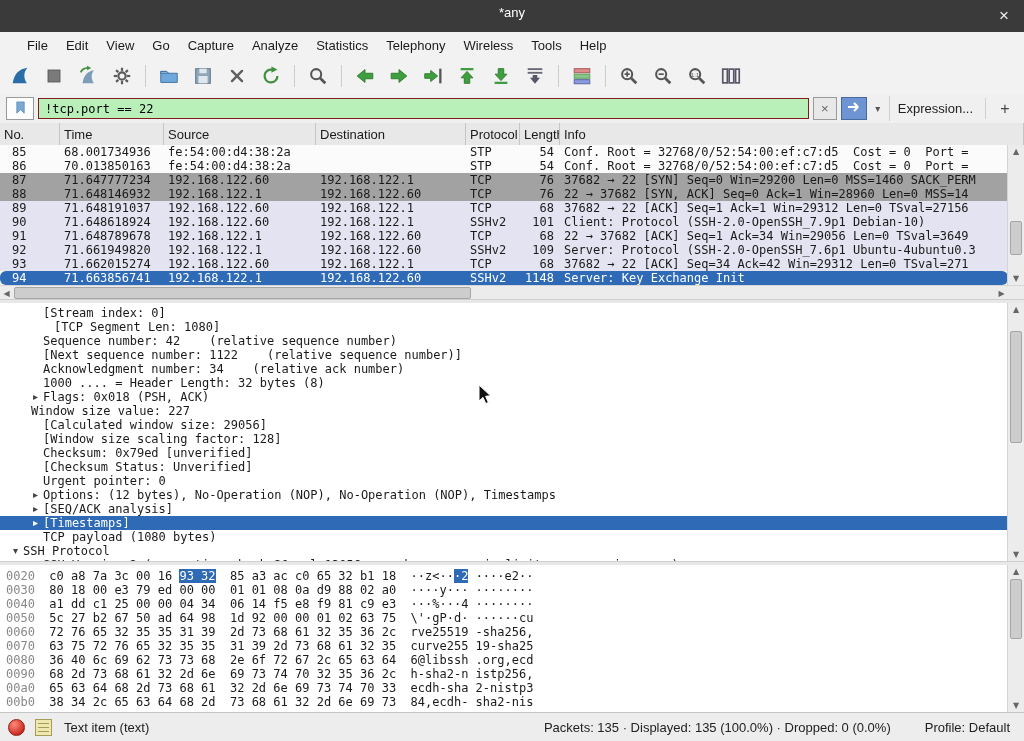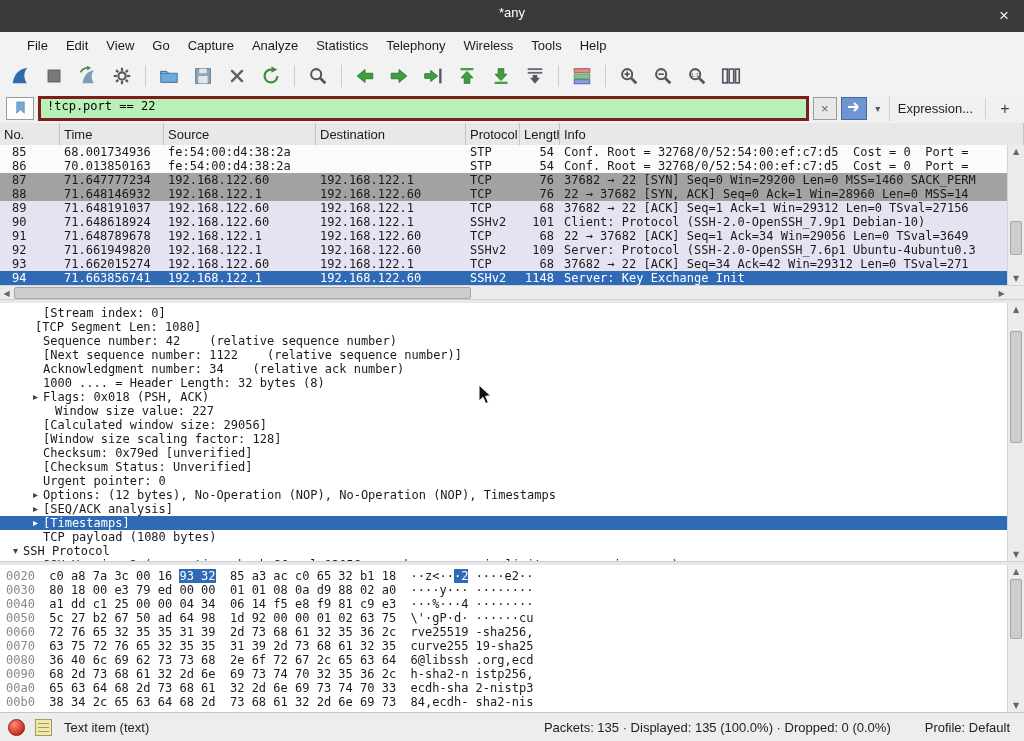--- a/index.html
+++ b/index.html
@@ -13,41 +13,41 @@
   .menubar{position:absolute;top:32px;left:0;right:0;height:26px;background:#f2f2f2;display:flex;align-items:center;padding-left:18px;}
   .menu-item{padding:4px 9px;white-space:nowrap;}
   
   .toolbar{position:absolute;top:58px;left:0;right:0;height:36px;background:#f2f2f2;border-bottom:1px solid #cfcfcf;display:flex;align-items:center;padding-left:6px;gap:6px;}
   .tbtn{width:28px;height:28px;display:flex;align-items:center;justify-content:center;border-radius:3px;}
   .tbtn span{display:flex;}
   .tsep{width:1px;height:22px;background:#cccccc;margin:0 3px;}
   
   .filterbar{position:absolute;top:94px;left:0;right:0;height:29px;background:#f0f0f0;border-bottom:1px solid #c6c6c6;display:flex;align-items:center;padding:0 6px;gap:4px;}
   .bookmark-btn{width:26px;height:21px;background:#fdfdfd;border:1px solid #9a9a9a;display:flex;align-items:center;justify-content:center;}
-  .filter-input{flex:1;height:19px;background:#b9f0b9;border:3px solid #7f1d1d;display:flex;align-items:flex-start;padding:0 6px;
+  .filter-input{flex:1;height:19px;background:#b9f0b9;border:1px solid #7f1d1d;display:flex;align-items:center;padding:0 6px;
                 font-family:"DejaVu Sans Mono",monospace;font-size:12px;color:#000;}
   .sq-btn{width:22px;height:21px;border:1px solid #9a9a9a;background:#e8e8e8;display:flex;align-items:center;justify-content:center;color:#666;font-size:13px;}
   .apply-btn{width:24px;height:21px;border:1px solid #466a9e;background:#6f94d4;display:flex;align-items:center;justify-content:center;}
   .caret-btn{width:14px;height:21px;display:flex;align-items:center;justify-content:center;color:#555;font-family:"DejaVu Sans",sans-serif;font-size:10px;}
   .expr-btn{padding:2px 8px;color:#222;white-space:nowrap;border-left:1px solid #d0d0d0;height:21px;display:flex;align-items:center;}
   .plus-btn{width:22px;height:21px;display:flex;align-items:center;justify-content:center;font-size:16px;color:#444;border-left:1px solid #d0d0d0;padding-left:8px;margin-right:2px;}
   
   .pl-grid{display:grid;grid-template-columns:60px 104px 152px 150px 54px 40px 1fr;}
   .packet-header{position:absolute;top:123px;left:0;right:0;height:22px;background:#e8e8e8;border-bottom:1px solid #b5b5b5;font-size:13px;}
   .pl-col{padding:0 4px;border-right:1px solid #c4c4c4;overflow:hidden;white-space:nowrap;display:flex;align-items:center;height:100%;}
   .packet-rows{position:absolute;top:145px;left:0;right:16px;height:140px;background:#fff;
                font-family:"DejaVu Sans Mono",monospace;font-size:12px;overflow:hidden;}
   .prow{height:14px;line-height:14px;white-space:pre;overflow:hidden;}
   .prow .c{padding:0 4px;overflow:hidden;}
   .c.no{padding-left:12px;}
   .c.len{text-align:right;padding-right:6px;}
   .prow.plain{background:#fbfbfb;}
   .prow.syn{background:#a2a2a2;}
   .prow.tcp{background:#e3e3f1;}
-  .prow.selected{background:#2e6ab5;color:#fff;}
+  .prow.selected{background:#2e6ab5;color:#fff;border-radius:6px;}
   
   .vscroll{position:absolute;right:0;width:16px;background:#ececec;border-left:1px solid #d4d4d4;}
   .sarrow{position:absolute;left:0;right:0;height:13px;display:flex;align-items:center;justify-content:center;
           font-family:"DejaVu Sans",sans-serif;font-size:8px;color:#666;}
   .vthumb{position:absolute;left:2px;right:2px;background:#cdcdcd;border:1px solid #a6a6a6;border-radius:2px;}
   .hscroll{position:absolute;top:285px;left:0;right:16px;height:14px;background:#ececec;border-top:1px solid #d6d6d6;}
   .harrow{position:absolute;top:0;bottom:0;width:13px;display:flex;align-items:center;justify-content:center;
           font-family:"DejaVu Sans",sans-serif;font-size:8px;color:#666;}
   .hthumb{position:absolute;top:1px;bottom:1px;left:14px;width:455px;background:#cdcdcd;border:1px solid #a6a6a6;border-radius:2px;}
   .corner{position:absolute;top:285px;right:0;width:16px;height:14px;background:#ececec;border-top:1px solid #d6d6d6;}
@@ -349,27 +349,27 @@
     <div class="harrow" style="left:0;">◀</div>
     <div class="hthumb"></div>
     <div class="harrow" style="right:0;">▶</div>
   </div>
   <div class="corner"></div>
 
   <div class="splitter" style="top:299px;"></div>
 
   <div class="details">
       <div class="dline" style="padding-left: 28px;"><span class="exp"></span><span>[Stream index: 0]</span></div>
-      <div class="dline" style="padding-left: 20px;"><span class="exp"></span><span>[TCP Segment Len: 1080]</span></div>
+      <div class="dline" style="padding-left: 39px;"><span class="exp"></span><span>[TCP Segment Len: 1080]</span></div>
       <div class="dline" style="padding-left: 28px; text-align: right;"><span class="exp"></span><span>Sequence number: 42    (relative sequence number)</span></div>
       <div class="dline" style="padding-left: 28px;"><span class="exp"></span><span>[Next sequence number: 1122    (relative sequence number)]</span></div>
       <div class="dline" style="padding-left: 28px;"><span class="exp"></span><span>Acknowledgment number: 34    (relative ack number)</span></div>
       <div class="dline" style="padding-left: 28px;"><span class="exp"></span><span>1000 .... = Header Length: 32 bytes (8)</span></div>
       <div class="dline" style="padding-left: 28px;"><span class="exp">▸</span><span>Flags: 0x018 (PSH, ACK)</span></div>
-      <div class="dline" style="padding-left: 40px;"><span class="exp"></span><span>Window size value: 227</span></div>
+      <div class="dline" style="padding-left: 16px;"><span class="exp"></span><span>Window size value: 227</span></div>
       <div class="dline" style="padding-left: 28px;"><span class="exp"></span><span>[Calculated window size: 29056]</span></div>
       <div class="dline" style="padding-left: 28px;"><span class="exp"></span><span>[Window size scaling factor: 128]</span></div>
       <div class="dline" style="padding-left: 28px;"><span class="exp"></span><span>Checksum: 0x79ed [unverified]</span></div>
       <div class="dline" style="padding-left: 28px;"><span class="exp"></span><span>[Checksum Status: Unverified]</span></div>
       <div class="dline" style="padding-left: 28px;"><span class="exp"></span><span>Urgent pointer: 0</span></div>
       <div class="dline" style="padding-left: 28px;"><span class="exp">▸</span><span>Options: (12 bytes), No-Operation (NOP), No-Operation (NOP), Timestamps</span></div>
       <div class="dline" style="padding-left: 28px;"><span class="exp">▸</span><span>[SEQ/ACK analysis]</span></div>
       <div class="dline selected" style="padding-left: 28px;"><span class="exp">▸</span><span>[Timestamps]</span></div>
       <div class="dline" style="padding-left: 28px;"><span class="exp"></span><span>TCP payload (1080 bytes)</span></div>
       <div class="dline" style="padding-left: 8px;"><span class="exp">▾</span><span>SSH Protocol</span></div>

